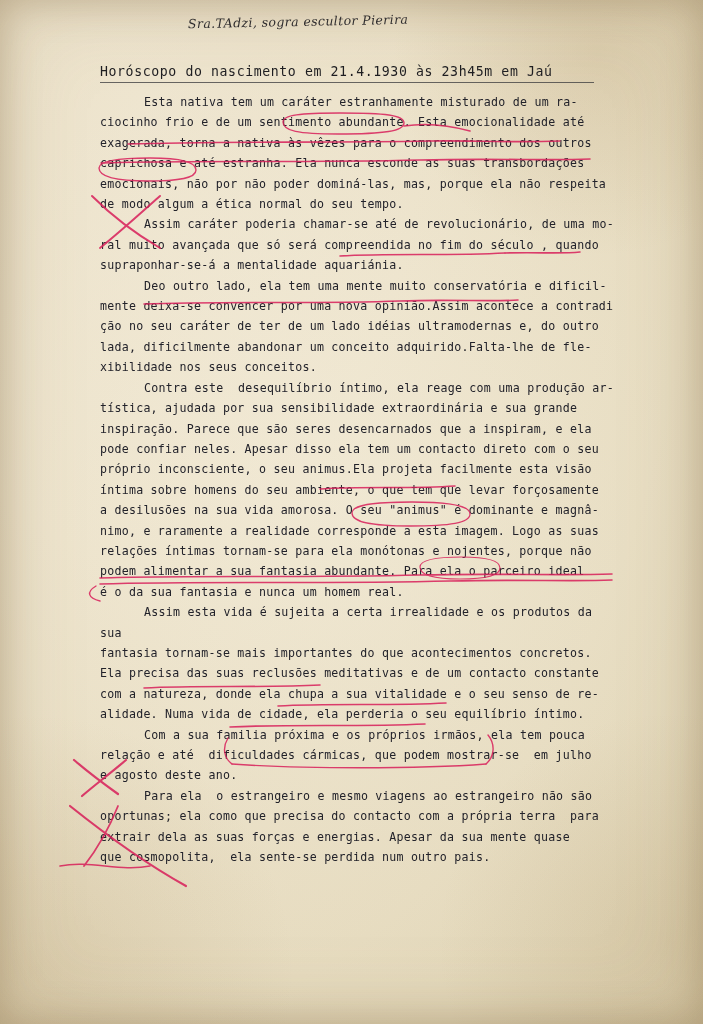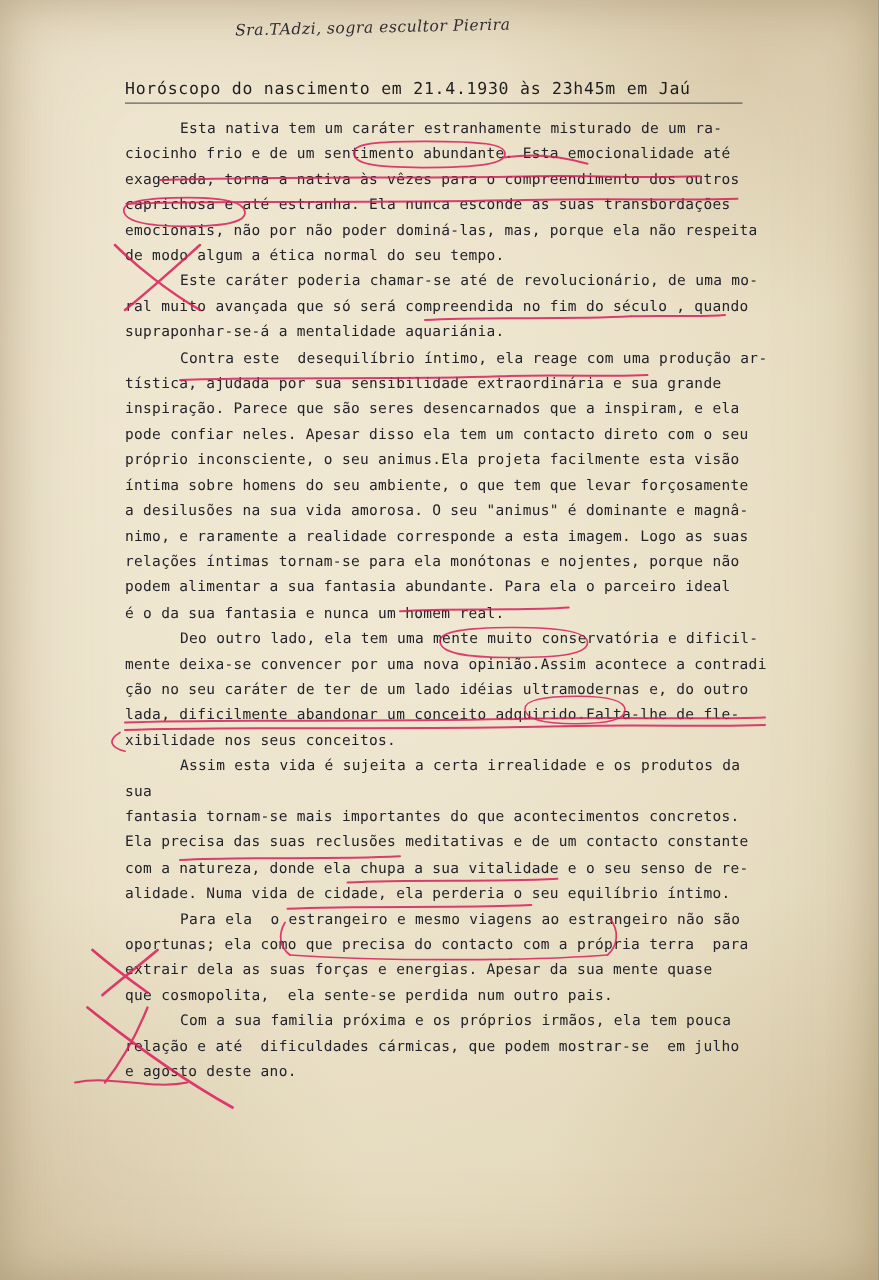--- a/index.html
+++ b/index.html
@@ -101,51 +101,51 @@
   <div class="title">Horóscopo do nascimento em 21.4.1930 às 23h45m em Jaú</div>
   <div class="title-underline"></div>
 
   <div class="body">
     <p>Esta nativa tem um caráter estranhamente misturado de um ra-
 ciocinho frio e de um sentimento abundante. Esta emocionalidade até
 exagerada, torna a nativa às vêzes para o compreendimento dos outros
 caprichosa e até estranha. Ela nunca esconde as suas transbordações
 emocionais, não por não poder dominá-las, mas, porque ela não respeita
 de modo algum a ética normal do seu tempo.</p>
-    <p>Este caráter poderia chamar-se até de revolucionário, de uma mo-
+    <p>Assim caráter poderia chamar-se até de revolucionário, de uma mo-
 ral muito avançada que só será compreendida no fim do século , quando
 supraponhar-se-á a mentalidade aquariánia.</p>
+    <p>Deo outro lado, ela tem uma mente muito conservatória e dificil-
+mente deixa-se convencer por uma nova opinião.Assim acontece a contradi
+ção no seu caráter de ter de um lado idéias ultramodernas e, do outro
+lada, dificilmente abandonar um conceito adquirido.Falta-lhe de fle-
+xibilidade nos seus conceitos.</p>
     <p>Contra este  desequilíbrio íntimo, ela reage com uma produção ar-
 tística, ajudada por sua sensibilidade extraordinária e sua grande
 inspiração. Parece que são seres desencarnados que a inspiram, e ela
 pode confiar neles. Apesar disso ela tem um contacto direto com o seu
 próprio inconsciente, o seu animus.Ela projeta facilmente esta visão
 íntima sobre homens do seu ambiente, o que tem que levar forçosamente
 a desilusões na sua vida amorosa. O seu "animus" é dominante e magnâ-
 nimo, e raramente a realidade corresponde a esta imagem. Logo as suas
 relações íntimas tornam-se para ela monótonas e nojentes, porque não
 podem alimentar a sua fantasia abundante. Para ela o parceiro ideal
 é o da sua fantasia e nunca um homem real.</p>
-    <p>Deo outro lado, ela tem uma mente muito conservatória e dificil-
-mente deixa-se convencer por uma nova opinião.Assim acontece a contradi
-ção no seu caráter de ter de um lado idéias ultramodernas e, do outro
-lada, dificilmente abandonar um conceito adquirido.Falta-lhe de fle-
-xibilidade nos seus conceitos.</p>
     <p>Assim esta vida é sujeita a certa irrealidade e os produtos da sua
 fantasia tornam-se mais importantes do que acontecimentos concretos.
 Ela precisa das suas reclusões meditativas e de um contacto constante
 com a natureza, donde ela chupa a sua vitalidade e o seu senso de re-
 alidade. Numa vida de cidade, ela perderia o seu equilíbrio íntimo.</p>
+    <p>Com a sua familia próxima e os próprios irmãos, ela tem pouca
+relação e até  dificuldades cármicas, que podem mostrar-se  em julho
+e agosto deste ano.</p>
     <p>Para ela  o estrangeiro e mesmo viagens ao estrangeiro não são
 oportunas; ela como que precisa do contacto com a própria terra  para
 extrair dela as suas forças e energias. Apesar da sua mente quase
 que cosmopolita,  ela sente-se perdida num outro pais.</p>
-    <p>Com a sua familia próxima e os próprios irmãos, ela tem pouca
-relação e até  dificuldades cármicas, que podem mostrar-se  em julho
-e agosto deste ano.</p>
   </div>
 
   <div class="ink">
     <svg width="703" height="1024" viewBox="0 0 703 1024" fill="none">
       <g stroke="#d81f5a" stroke-width="1.6" fill="none" stroke-linecap="round" opacity="0.85">
 
         <path d="M283 122 C283 115, 300 113, 340 113 C385 113, 404 115, 404 123 C404 131, 385 134, 338 134 C298 134, 283 131, 283 122 Z" stroke-width="1.4"></path>
 
         <path d="M404 126 C430 122, 452 126, 470 131"></path>
 

